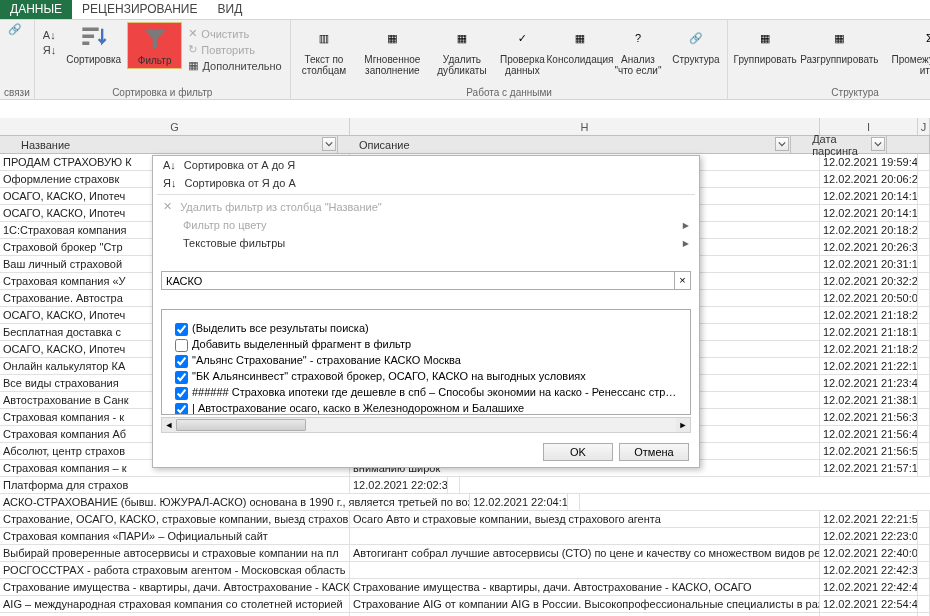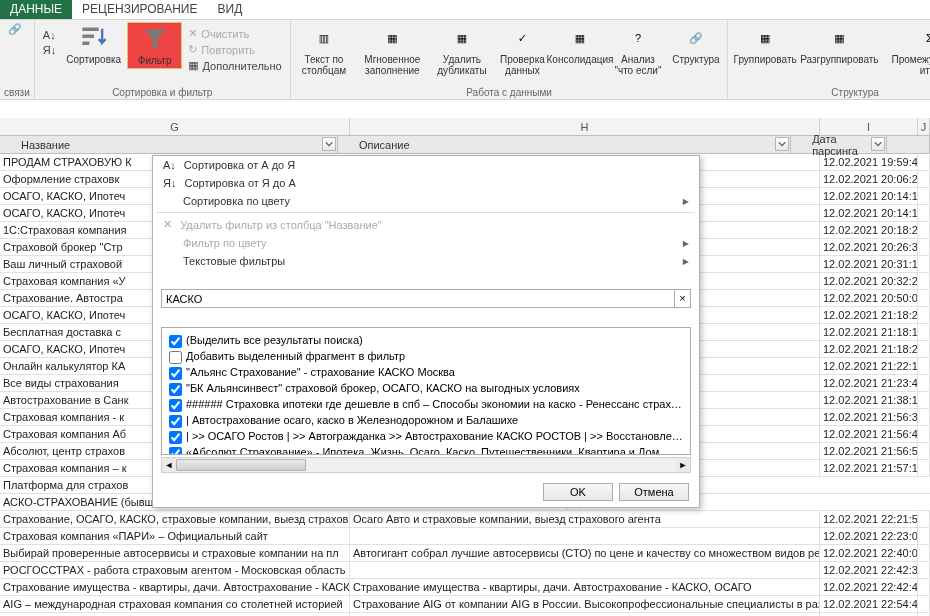--- a/index.html
+++ b/index.html
@@ -44,21 +44,21 @@
 
 
 .filter-menu { position:absolute; left:152px; top:155px; width:548px; background:#fff; border:1px solid #b4b4b4; box-shadow:2px 2px 6px rgba(0,0,0,0.25); z-index:100; font-size:11px;}
 .fm-item { display:flex; align-items:center; gap:8px; padding:3px 10px; cursor:pointer; color:#333;}
 .fm-item.disabled{ color:#aaa; }
 .fm-item.arrow::after{ content:'▶'; margin-left:auto; font-size:8px; color:#666;}
 .fm-sep{ height:1px; background:#ddd; margin:2px 4px;}
 .fm-search{ margin:19px 8px; display:flex;}
 .fm-search input{ flex:1; border:1px solid #ababab; padding:2px 4px; font-size:11px;}
 .fm-search .clear{ width:16px; height:19px; border:1px solid #ababab; border-left:none; text-align:center; cursor:pointer; line-height:17px;}
-.fm-list{ margin:2px 8px; border:1px solid #ababab; height:128px; overflow-y:scroll; padding:5px;}
+.fm-list{ margin:2px 8px; border:1px solid #ababab; height:106px; overflow-y:scroll; padding:11px;}
 .fm-check{ display:flex; align-items:flex-start; gap:4px; padding:1px 2px; font-size:11px; line-height:13px;}
 .fm-check input{ margin-top:1px; flex-shrink:0;}
 .fm-check label{ white-space:nowrap; overflow:hidden; text-overflow:ellipsis;}
 .fm-buttons{ display:flex; justify-content:flex-end; gap:6px; padding:6px 10px;}
 .fm-buttons button{ min-width:70px; padding:2px 8px; font-size:11px; border:1px solid #adadad; background:linear-gradient(#f7f7f7,#e7e7e7); cursor:pointer;}
 .fm-hscroll{ margin:2px 8px 4px 8px; height:16px; background:#f0f0f0; border:1px solid #d0d0d0; position:relative;}
 .fm-hscroll .thumb{position:absolute; left:14px; top:1px; width:130px; height:12px; background:linear-gradient(#e9e9e9,#d0d0d0); border:1px solid #b0b0b0; border-radius:1px;}
 .fm-hscroll .arr{position:absolute; top:0; width:14px; height:14px; text-align:center; font-size:9px; line-height:14px; background:#eaeaea;}
 .fm-hscroll .arr.l{left:0;} .fm-hscroll .arr.r{right:0;}
 </style>
@@ -398,24 +398,20 @@
 
 <div class="filter-menu">
   <div class="fm-item">
       <span>А↓</span>
       <span>Сортировка от А до Я</span>
     </div>
   <div class="fm-item">
       <span>Я↓</span>
       <span>Сортировка от Я до А</span>
     </div>
-  <div class="fm-item arrow">
-      <span style="width:12px;"></span>
-      <span>Сортировка по цвету</span>
-    </div>
   <div class="fm-sep"></div>
   <div class="fm-item disabled">
       <span>✕</span>
       <span>Удалить фильтр из столбца "Название"</span>
     </div>
   <div class="fm-item disabled arrow">
       <span style="width:12px;"></span>
       <span>Фильтр по цвету</span>
     </div>
   <div class="fm-item arrow">

